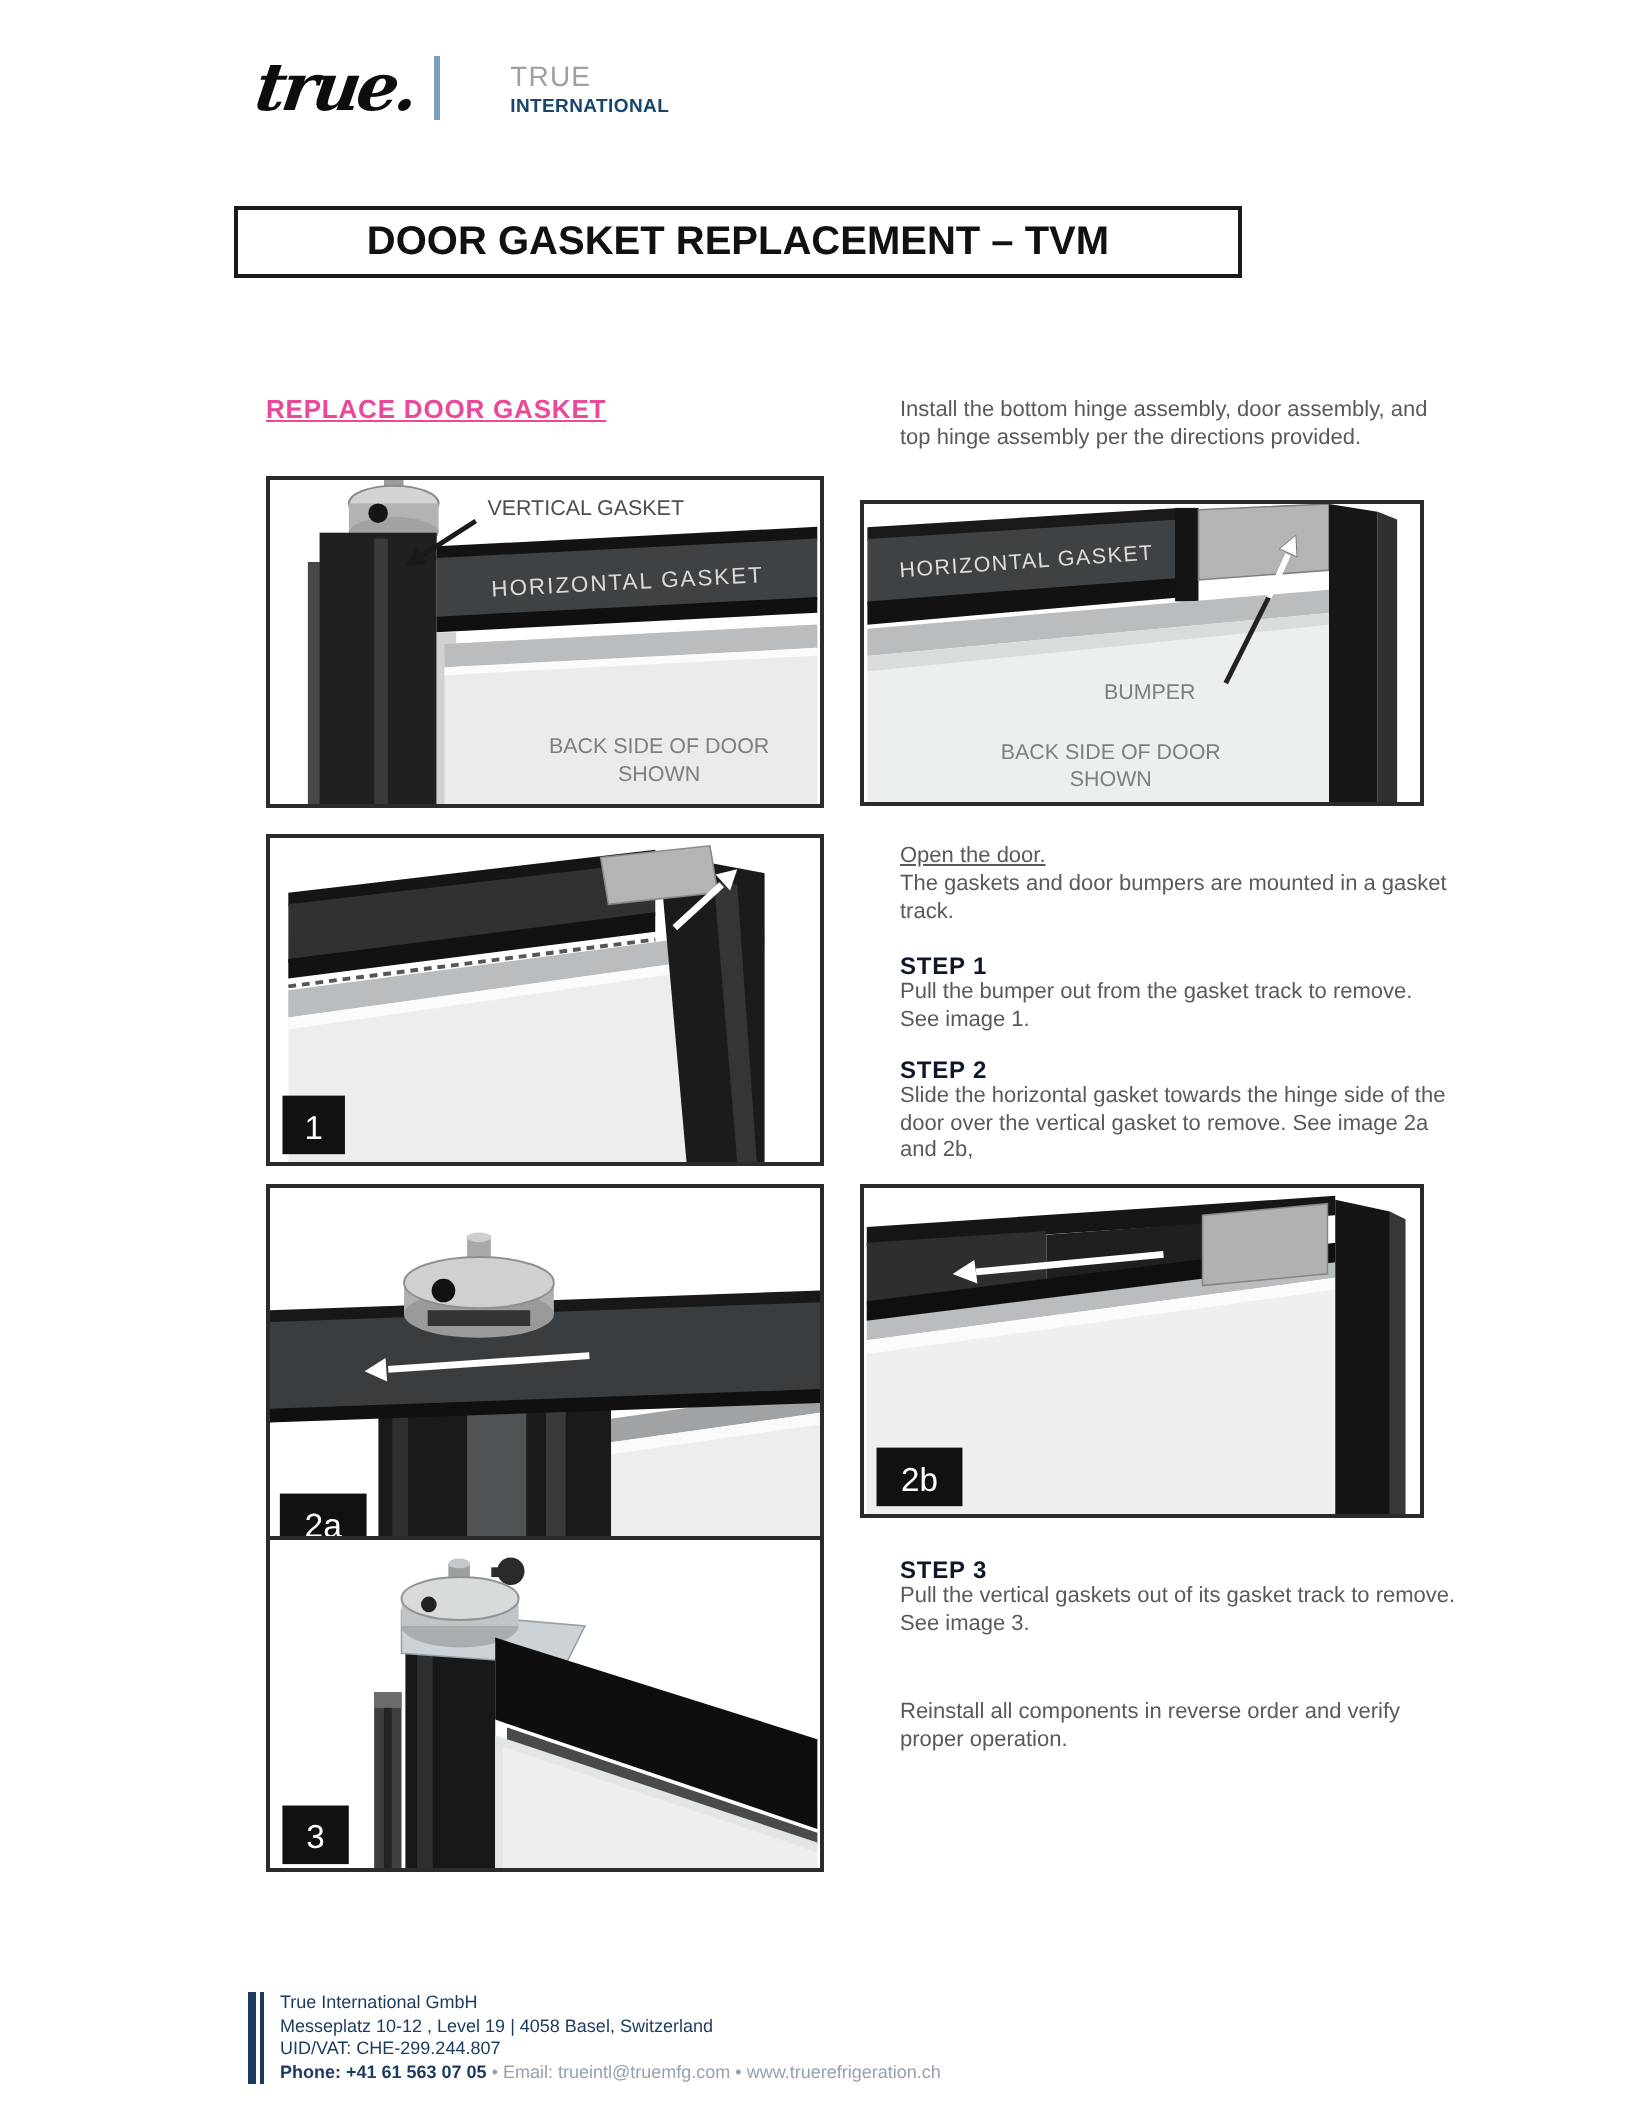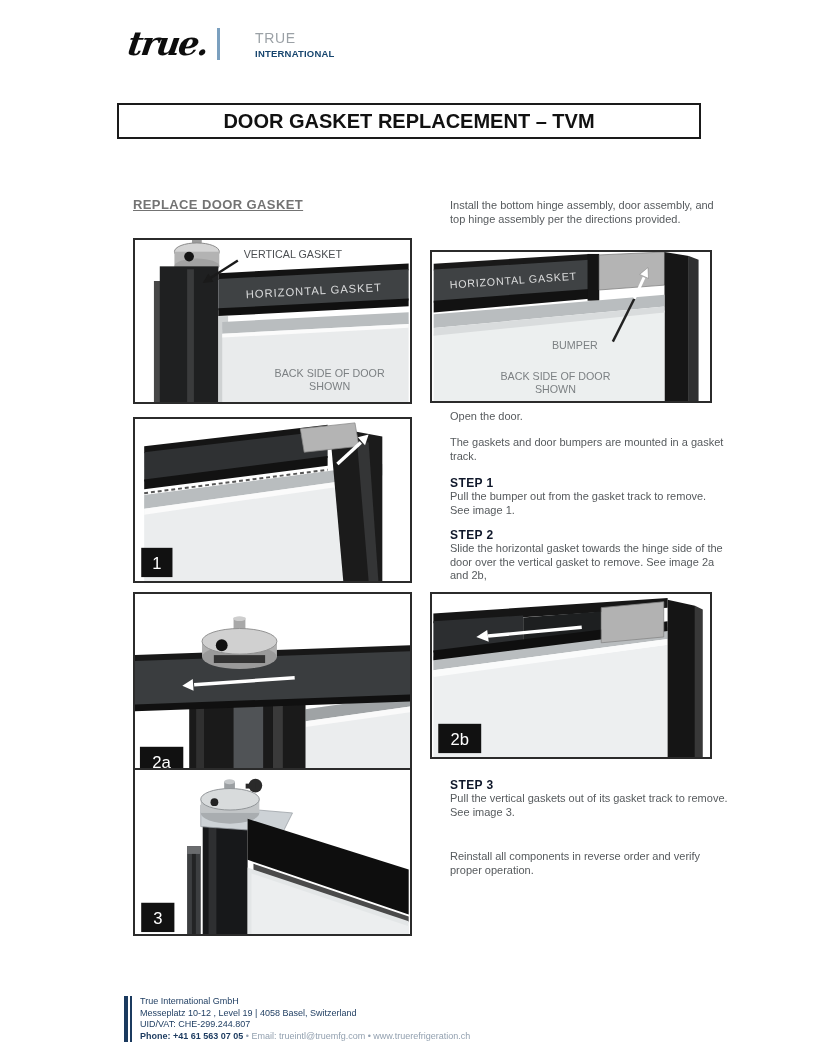--- a/index.html
+++ b/index.html
@@ -13,29 +13,29 @@
     font-family:"DejaVu Serif", serif; font-style:italic; font-weight:700;
     font-size:33px; line-height:40px; color:#0d0d0d; letter-spacing:-2px;
     transform:skewX(-8deg);
   }
   .logo-sep { width:3px; height:32px; background:#7ba0bf; margin:4px 7px 0 10px; }
   .logo-right { display:flex; flex-direction:column; margin-top:6px;margin-left:28px; }
   .logo-top { font-size:14px; color:#9ba1a6; letter-spacing:0.6px; }
   .logo-bottom { font-size:9.5px; color:#17456e; font-weight:600; letter-spacing:0.2px; margin-top:2px; }
   
   .title-box {
-    position:absolute; left:117px; top:103px; width:584px; height:36px;
+    position:absolute; left:117px; top:103px; width:504px; height:36px;
     border:2px solid #1a1a1a; box-sizing:border-box;
     display:flex; align-items:center; justify-content:center;
   }
   .title-text { font-size:20px; font-weight:700; color:#111; }
   
   .section-heading {
     position:absolute; left:133px; top:197px; font-size:13px; font-weight:700;
-    color:#737373; text-decoration:underline; letter-spacing:0.4px;
+    color:#ec4899; text-decoration:underline; letter-spacing:0.4px;
   }
   .rtext { position:absolute; left:450px; width:278px; font-size:11px; line-height:13.5px; color:#565a5d; }
   .step-title { position:absolute; left:450px; font-size:12px; font-weight:700; color:#0f172a; letter-spacing:0.4px; }
   
   .fig { position:absolute; border:2px solid #2b2b2b; background:#fff; box-sizing:border-box; }
   .fig svg { display:block; width:100%; height:100%; }
   svg text { font-family:"Liberation Sans", sans-serif; }
   .fig-intro-left  { left:133px; top:238px; width:279px; height:166px; }
   .fig-intro-right { left:430px; top:250px; width:282px; height:153px; }
   .fig-1  { left:133px; top:417px; width:279px; height:166px; }
@@ -65,21 +65,21 @@
     </div>
   </div>
 
   <div class="title-box">
     <span class="title-text">DOOR GASKET REPLACEMENT – TVM</span>
   </div>
 
   <div class="section-heading">REPLACE DOOR GASKET</div>
 
   <div class="rtext" style="top:199px;">Install the bottom hinge assembly, door assembly, and top hinge assembly per the directions provided.</div>
-  <div class="rtext" style="top:410px;">Open the door.</div>
+  <div class="rtext" style="top:422px;text-decoration:underline;">Open the door.</div>
   <div class="rtext" style="top:436px;">The gaskets and door bumpers are mounted in a gasket track.</div>
   <div class="step-title" style="top:476px;">STEP 1</div>
   <div class="rtext" style="top:490px;">Pull the bumper out from the gasket track to remove. See image 1.</div>
   <div class="step-title" style="top:528px;">STEP 2</div>
   <div class="rtext" style="top:542px;">Slide the horizontal gasket towards the hinge side of the door over the vertical gasket to remove.  See image 2a and 2b,</div>
   <div class="step-title" style="top:778px;">STEP 3</div>
   <div class="rtext" style="top:792px;">Pull the vertical gaskets out of its gasket track to remove. See image 3.</div>
   <div class="rtext" style="top:850px;">Reinstall all components in reverse order and verify proper operation.</div>
 
   <div class="fig fig-intro-left">

